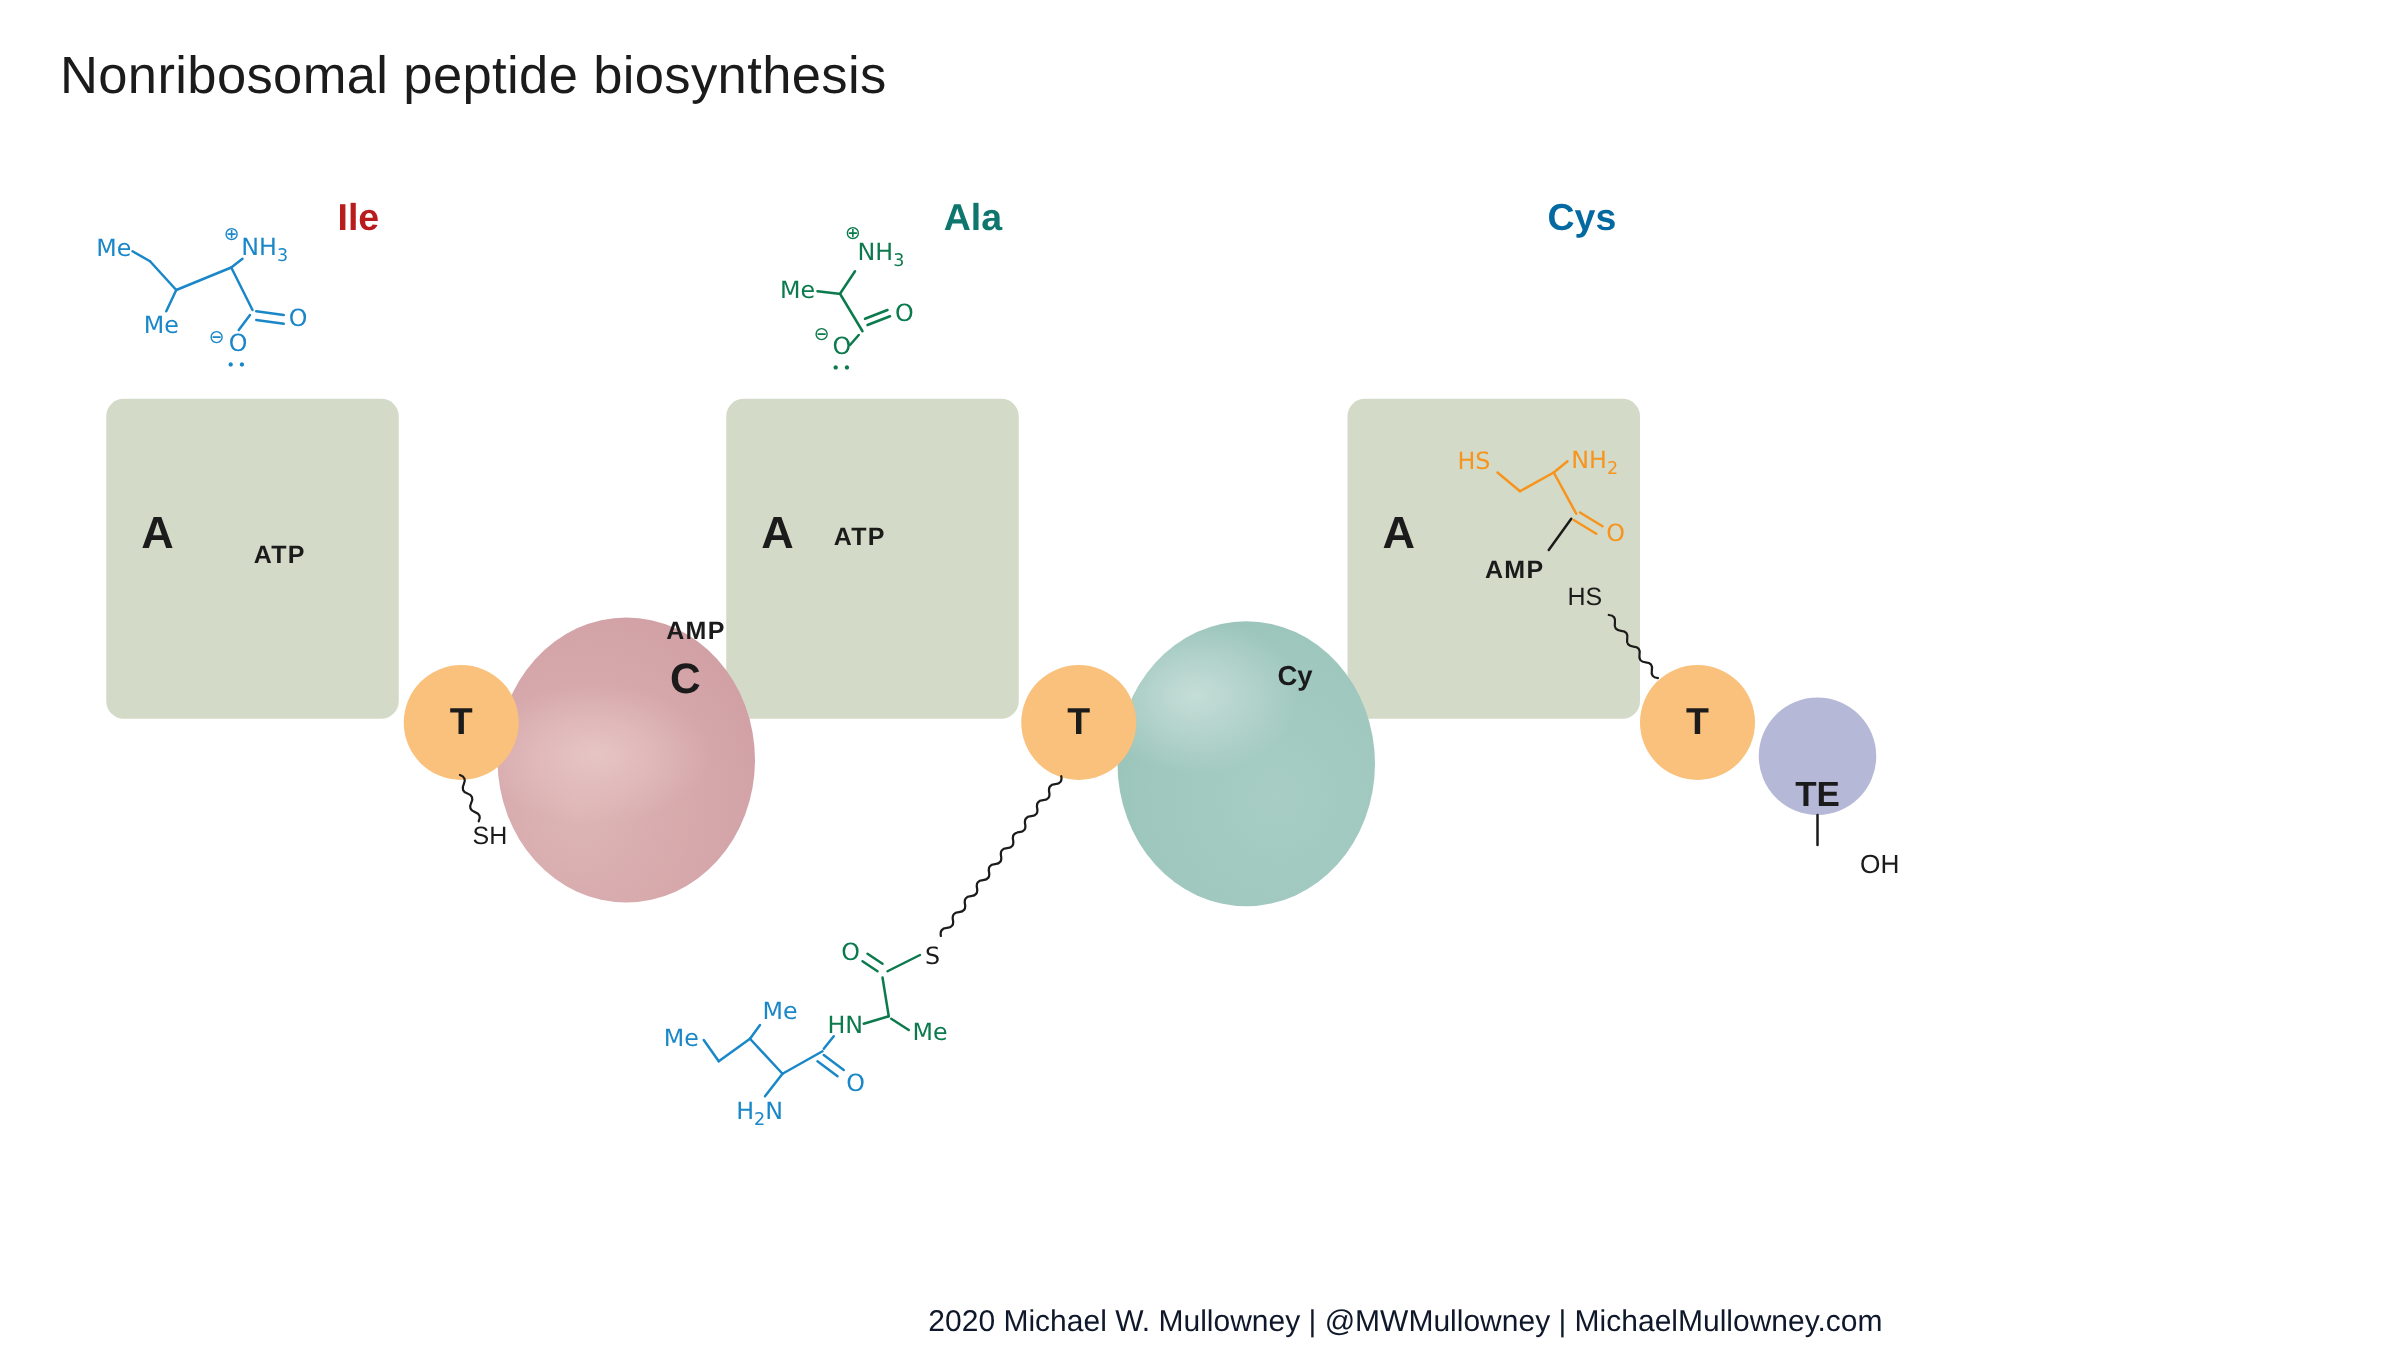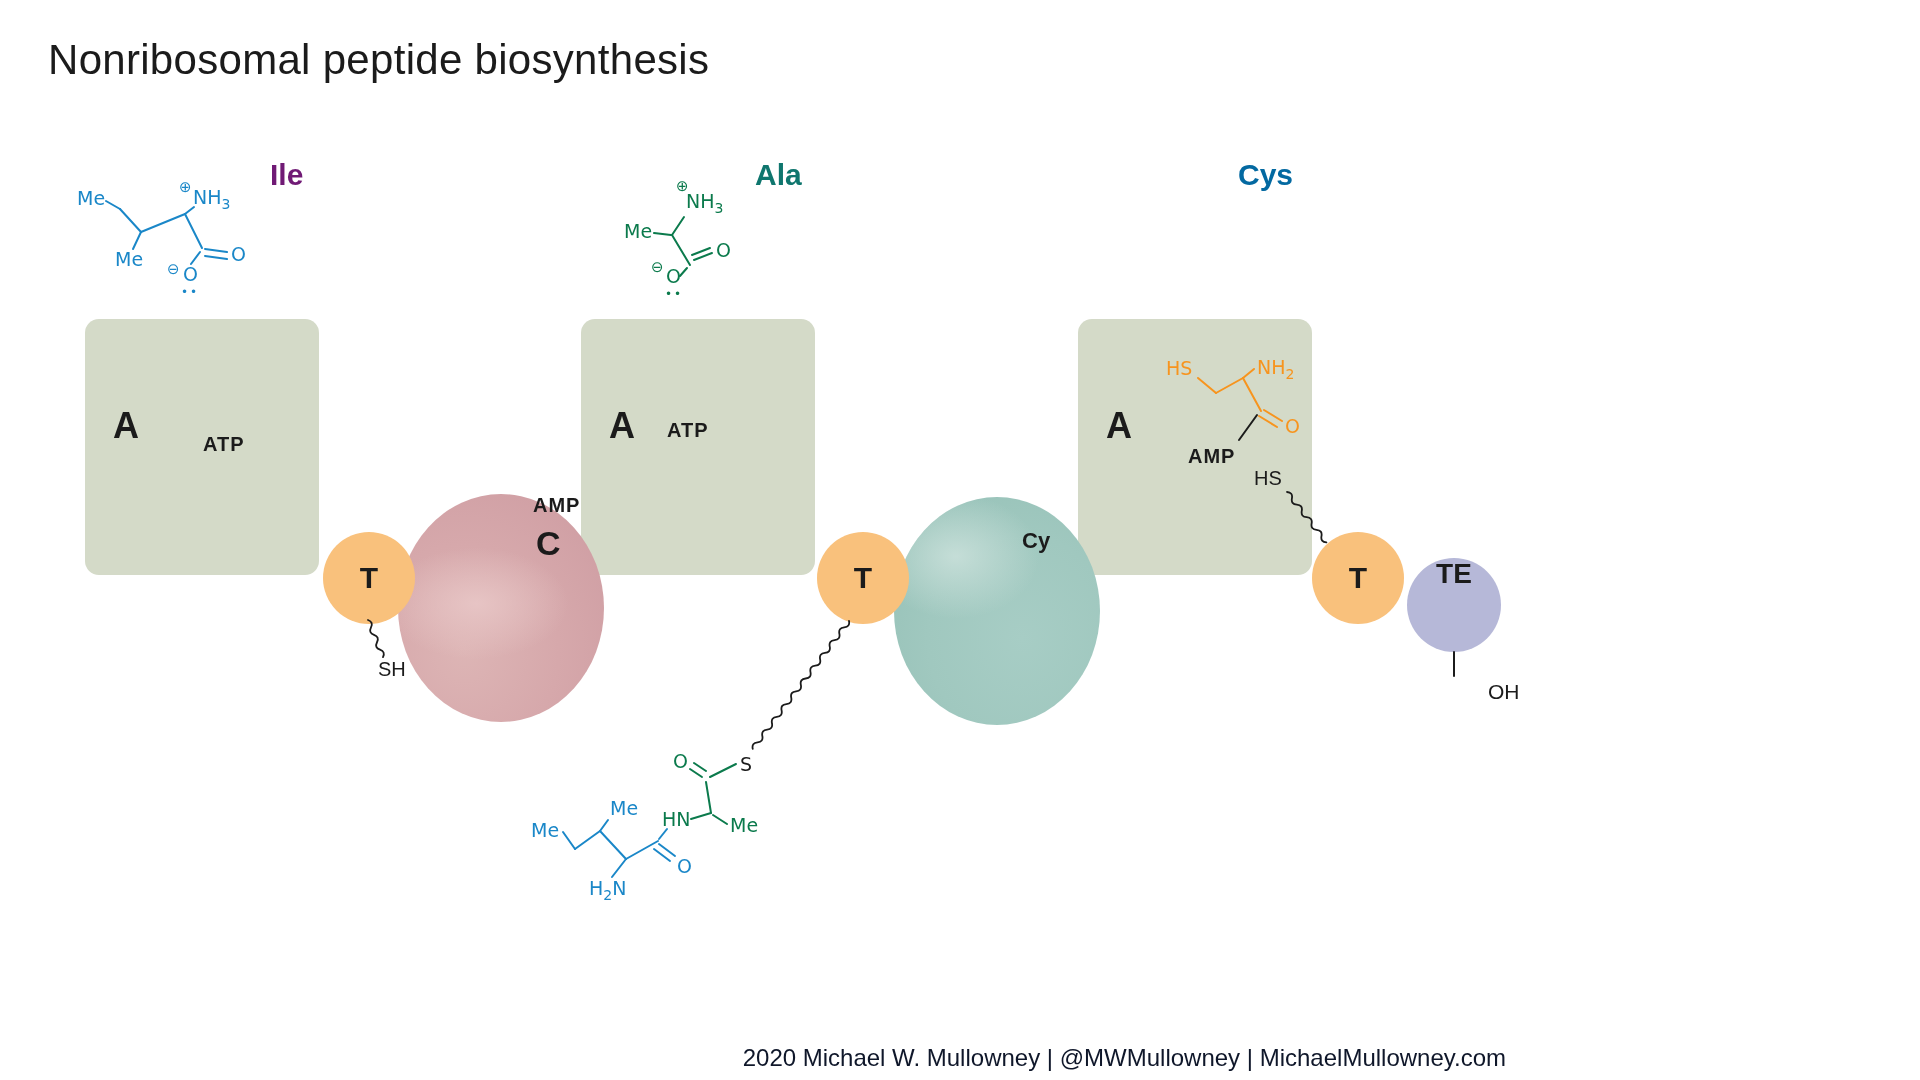--- a/index.html
+++ b/index.html
@@ -5,21 +5,21 @@
   * { margin:0; padding:0; box-sizing:border-box; }
   html,body { background:#ffffff; }
   .canvas {
     position:relative; width:1532px; height:1080px; background:#ffffff;
     font-family:"Liberation Sans","DejaVu Sans",sans-serif; color:#1b1b1b; overflow:hidden;
   }
   .title { position:absolute; left:48px; top:36px; font-size:42px; font-weight:500; letter-spacing:.3px; z-index:6; }
   .footer { position:absolute; right:26px; top:1044px; font-size:24px; color:#0f172a; z-index:6; }
 
   .aa-name { position:absolute; font-size:30px; font-weight:700; z-index:6; }
-  .aa-ile { left:270px; top:158px; color:#701a75; }
+  .aa-ile { left:270px; top:158px; color:#b91c1c; }
   .aa-ala { left:755px; top:158px; color:#0f766e; }
   .aa-cys { left:1238px; top:158px; color:#0369a1; }
 
   .module { position:absolute; width:234px; height:256px; border-radius:14px; background:#d4dac8; z-index:1; top:319px; }
   .m1 { left:85px; } .m2 { left:581px; } .m3 { left:1078px; }
   .a-letter { position:absolute; left:28px; top:86px; font-size:36px; font-weight:700; }
   .atp { position:absolute; font-size:20px; font-weight:700; letter-spacing:1px; }
   .m1 .atp { left:118px; top:114px; }
   .m2 .atp { left:86px; top:100px; }
   .amp-m3 { position:absolute; left:110px; top:126px; font-size:20px; font-weight:700; letter-spacing:1px; z-index:5; }
@@ -27,21 +27,21 @@
   .big-circle { position:absolute; border-radius:50%; z-index:2; }
   .c-circle { left:398px; top:494px; width:206px; height:228px;
     background:radial-gradient(ellipse at 32% 68%, #ddb5b5 0%, #d6a8ab 48%, #cd9ba1 100%); }
   .c-circle::before { content:""; position:absolute; inset:0; border-radius:50%;
     background:radial-gradient(ellipse 62% 34% at 38% 48%, rgba(233,200,200,.85), rgba(233,200,200,0) 72%); }
   .cy-circle { left:894px; top:497px; width:206px; height:228px;
     background:radial-gradient(ellipse at 62% 62%, #a7cdc5 0%, #a0c8bf 52%, #94c0b6 100%); }
   .cy-circle::before { content:""; position:absolute; inset:0; border-radius:50%;
     background:radial-gradient(ellipse 56% 38% at 30% 26%, rgba(201,224,218,.9), rgba(201,224,218,0) 72%); }
   .te-circle { left:1407px; top:558px; width:94px; height:94px; background:#b6b8d8;
-    display:flex; align-items:flex-start; justify-content:center; font-size:28px; font-weight:700; }
+    display:flex; align-items:flex-end; justify-content:center; font-size:28px; font-weight:700; }
 
   .t-circle { position:absolute; top:532px; width:92px; height:92px; border-radius:50%; background:#f9c17c;
     display:flex; align-items:center; justify-content:center; font-size:30px; font-weight:700; z-index:3; }
   .t1 { left:323px; } .t2 { left:817px; } .t3 { left:1312px; }
 
   .lbl { position:absolute; z-index:5; }
   .c-letter  { left:536px; top:524px; font-size:34px; font-weight:700; }
   .cy-letter { left:1022px; top:528px; font-size:22px; font-weight:700; }
   .amp-c     { left:533px; top:494px; font-size:20px; font-weight:700; letter-spacing:1px; }
   .sh-1      { left:358px; top:658px; font-size:20px;margin-left:20px; }

